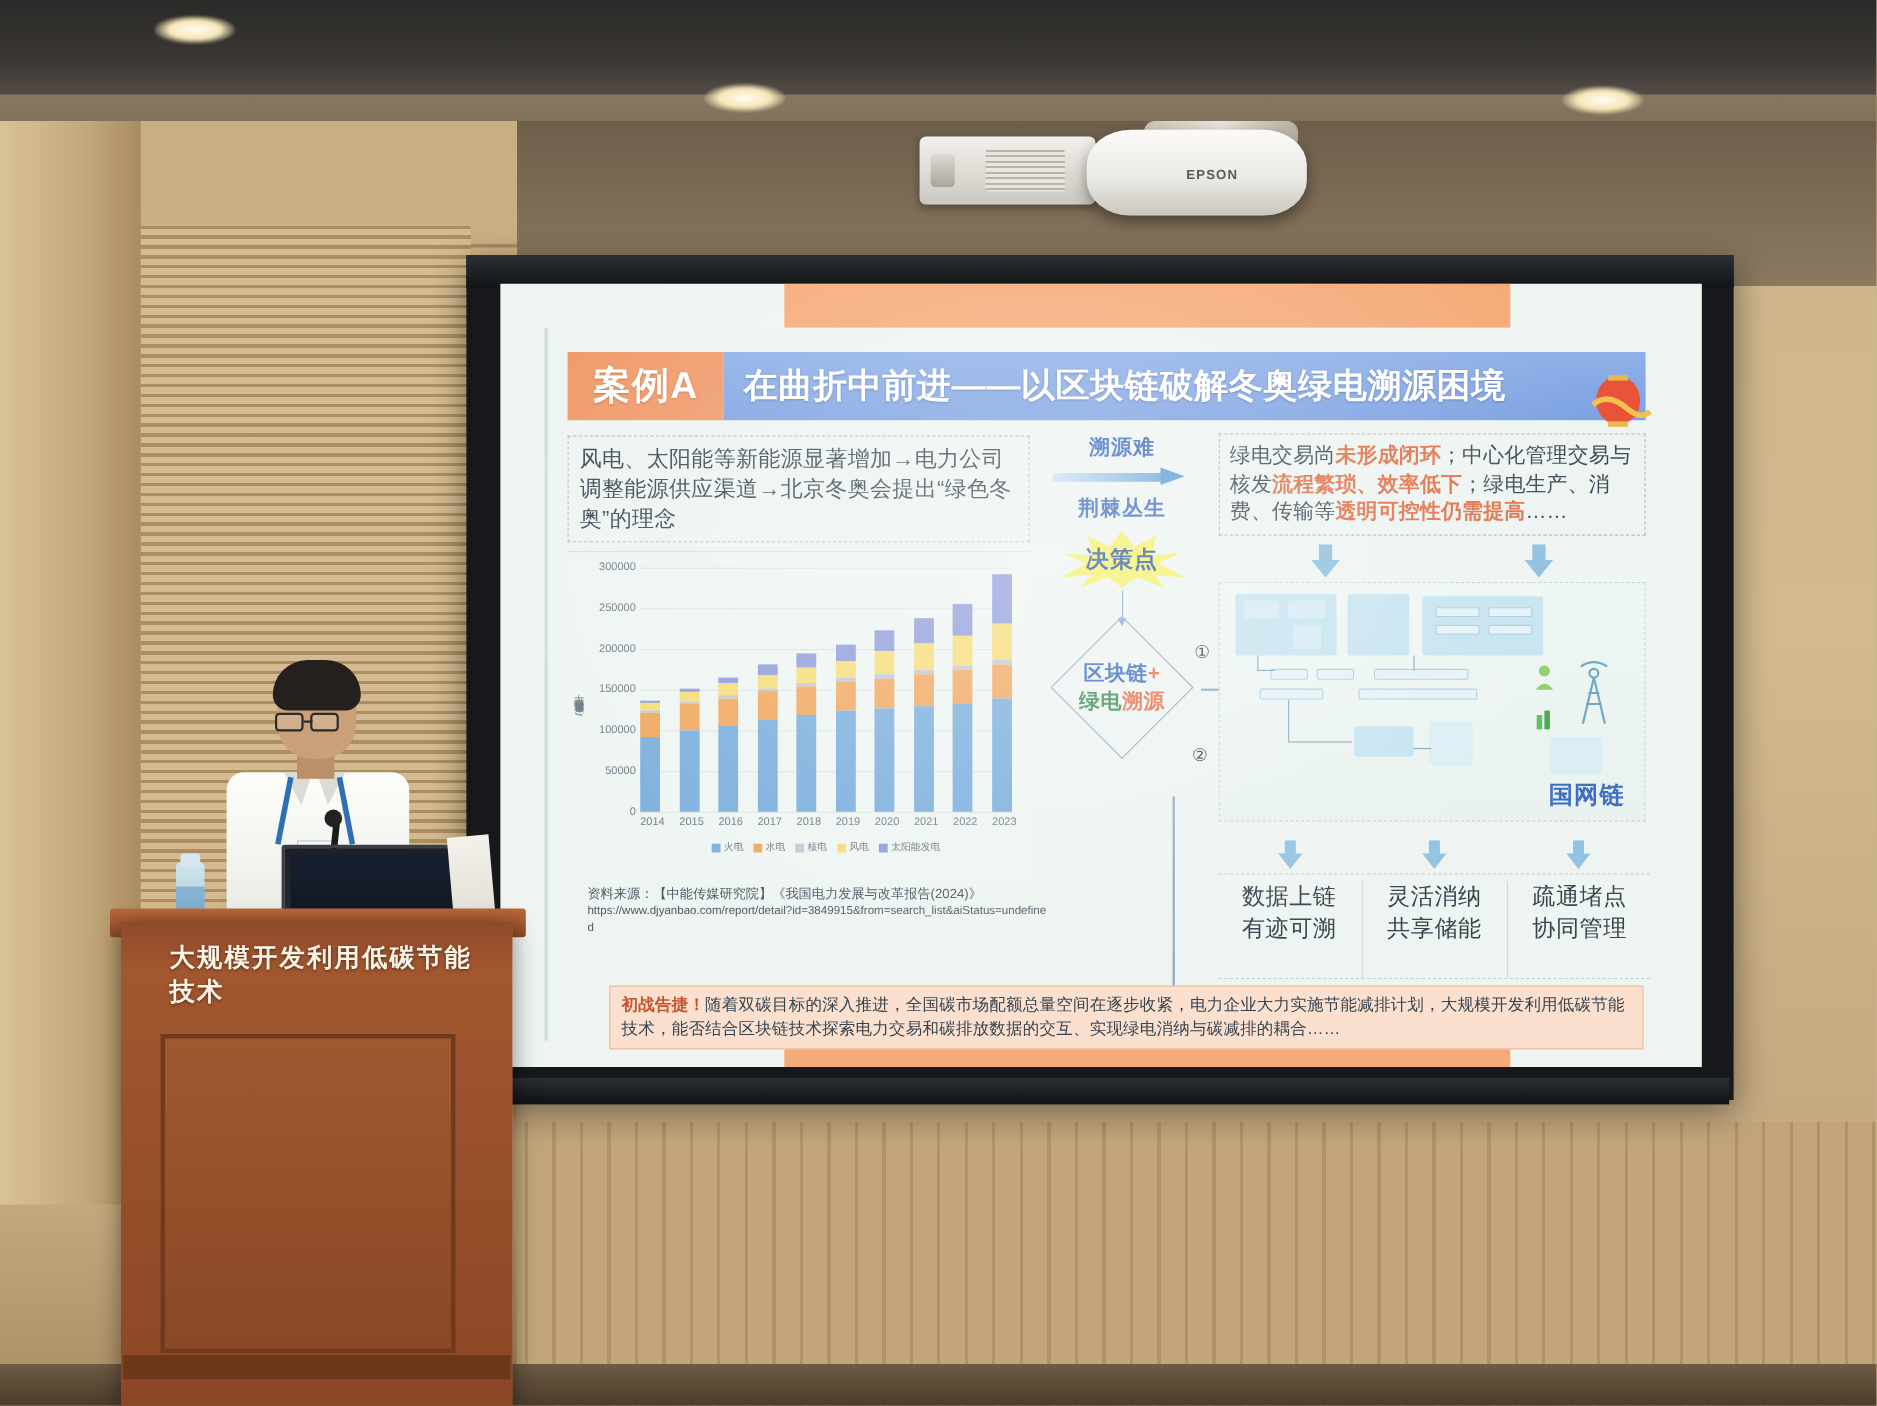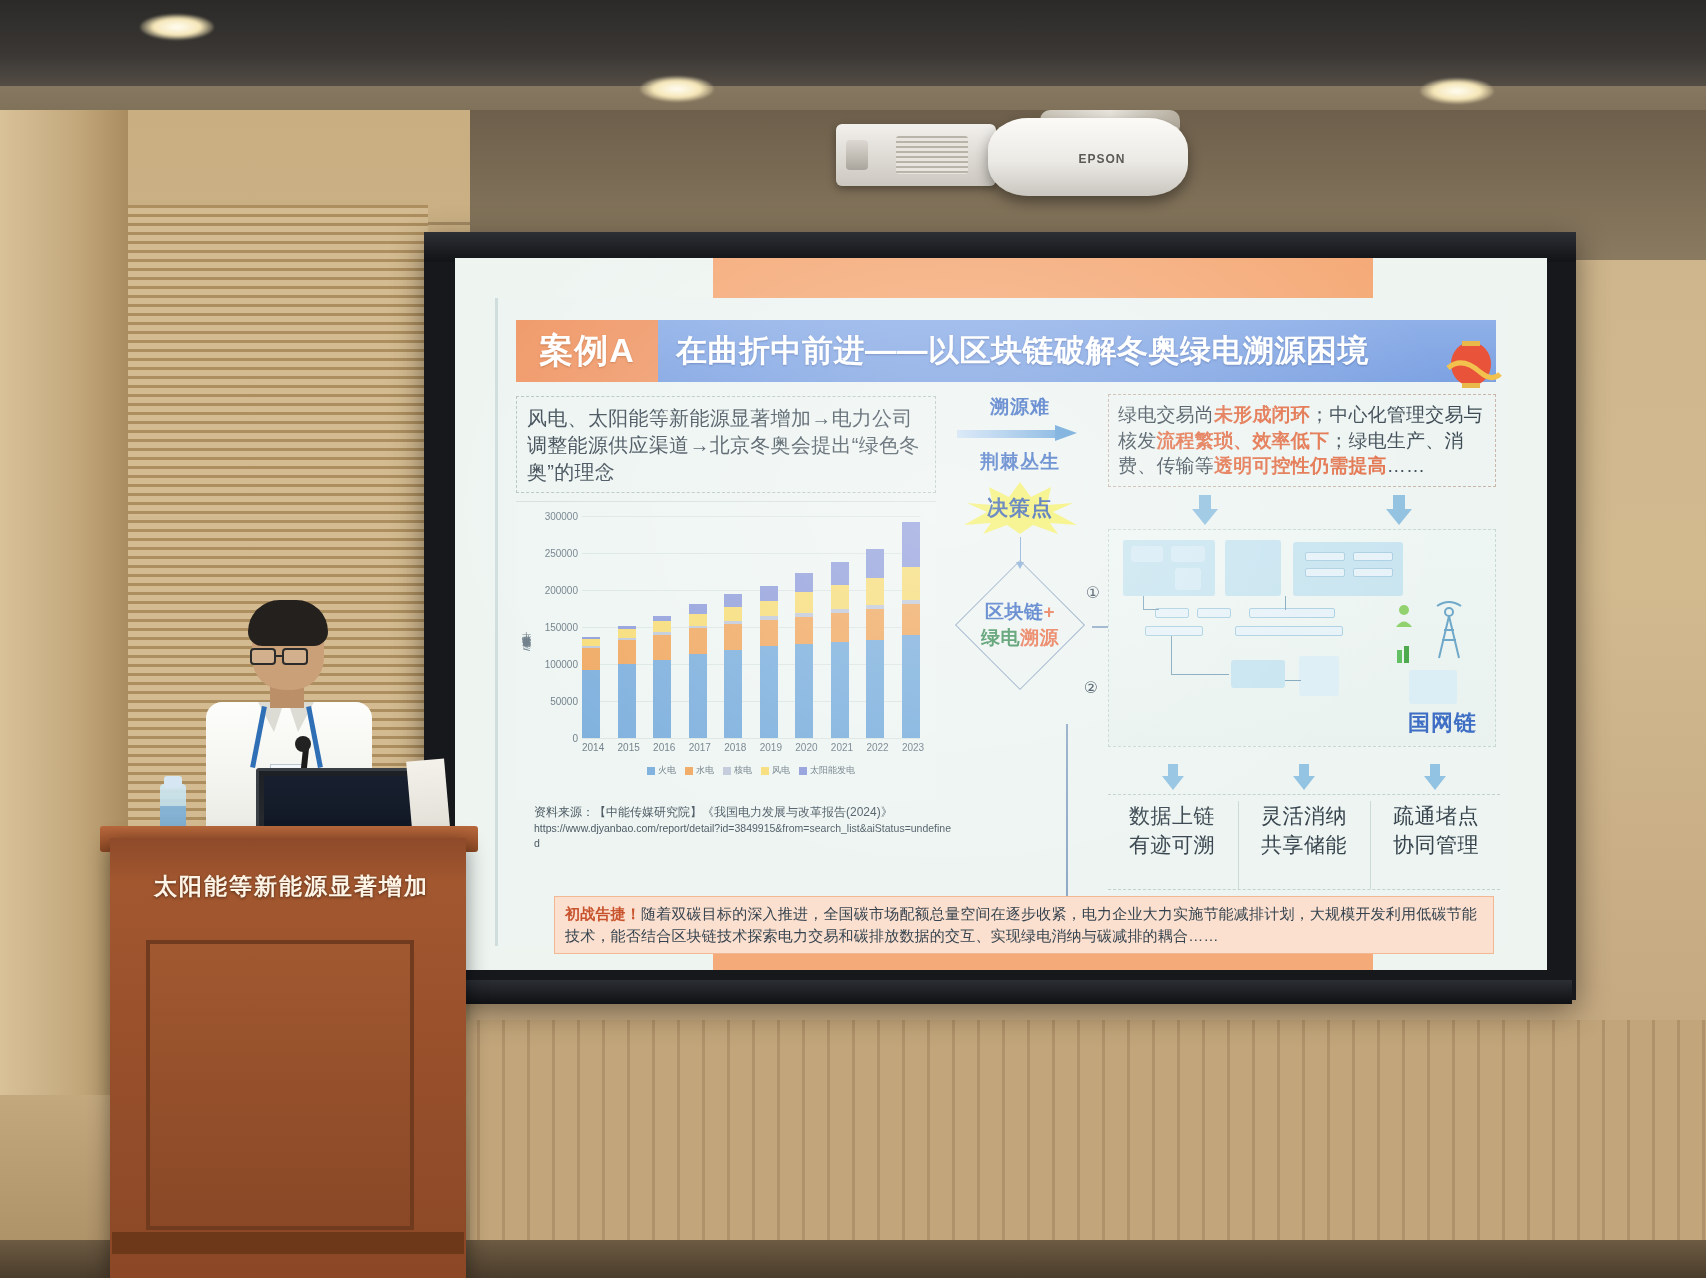--- a/index.html
+++ b/index.html
@@ -764,17 +764,17 @@
   <div class="mic"></div>
   <div class="mic-head"></div>
 
   <div class="laptop"></div>
   <div class="laptop-scr"></div>
   <div class="laptop-base"></div>
   <div class="doc-paper"></div>
 
   <div class="podium-top"></div>
   <div class="podium"></div>
-  <div class="podium-plate">太阳能等新能源显著增加</div>
+  <div class="podium-plate">大规模开发利用低碳节能技术</div>
   <div class="podium-panel"></div>
   <div class="podium-foot"></div>
 
 </div>
 
 </body></html>

